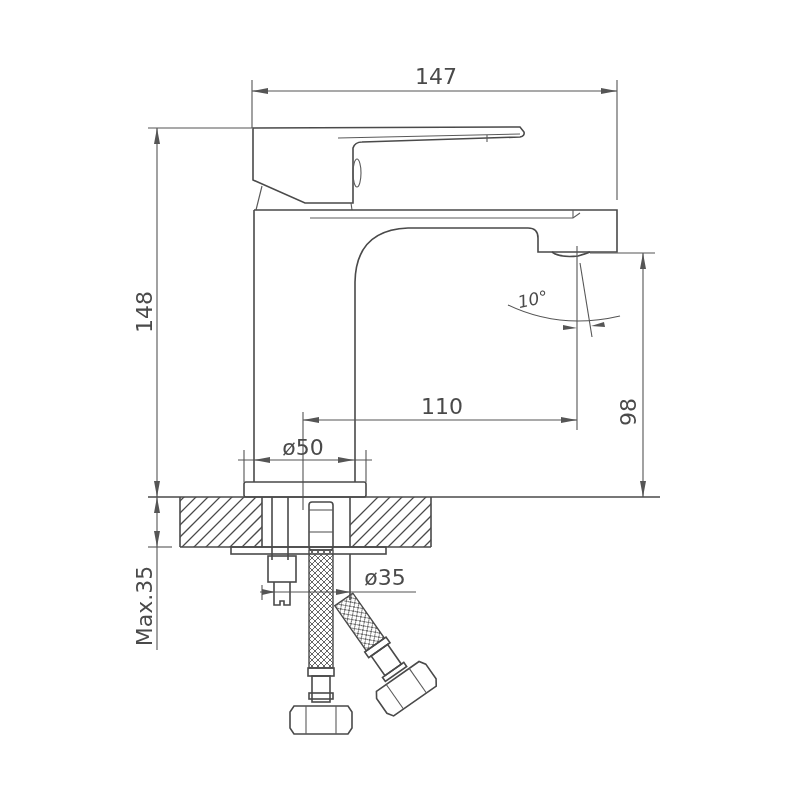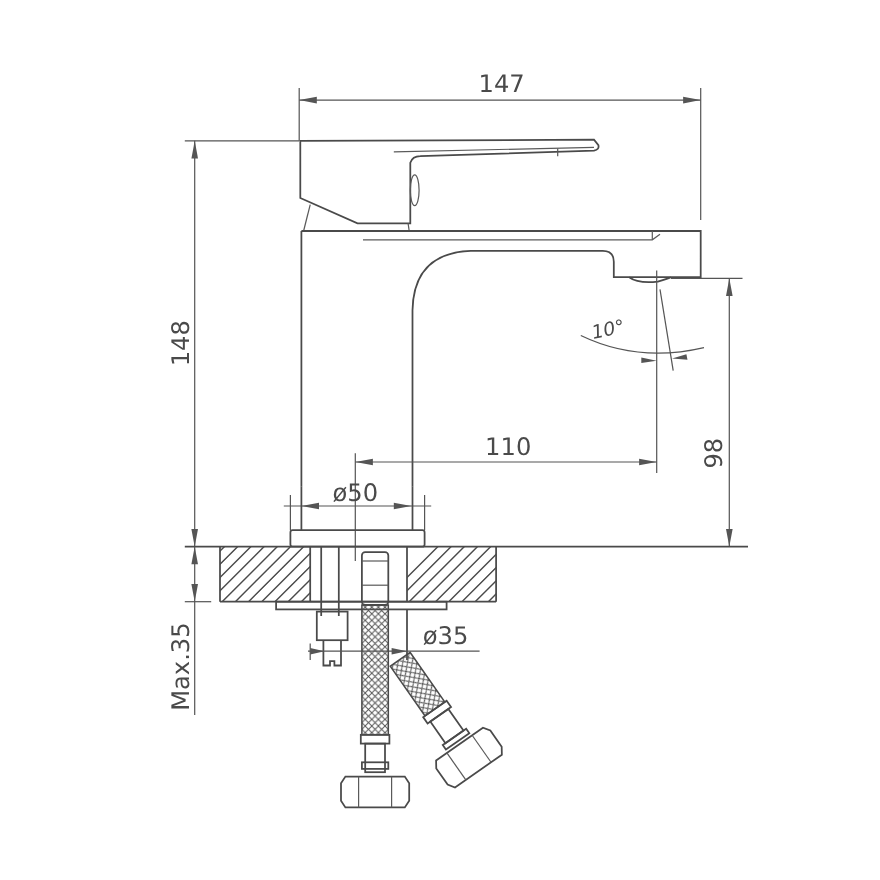--- a/index.html
+++ b/index.html
@@ -1,17 +1,17 @@
 <!DOCTYPE html>
 <html><head>
   <meta charset="utf-8">
   <style>
     html, body { margin: 0; padding: 0; background: #ffffff; }
     body { width: 800px; height: 800px; overflow: hidden; }
-    #canvas { position: absolute; left: 0; top: 0; width: 672px; height: 800px; margin-left: 20px; }
+    #canvas { position: absolute; left: 0; top: 0; width: 672px; height: 800px; }
     svg text { font-family: "DejaVu Sans", sans-serif; fill: #4a4a4a; }
     .ln { stroke: #4a4a4a; stroke-width: 1.6; fill: none; }
     .thin { stroke: #5a5a5a; stroke-width: 1.1; fill: none; }
     .dim { stroke: #555; stroke-width: 1.1; fill: none; }
     .arrow { fill: #555; stroke: none; }
     .hatch { stroke: #4a4a4a; stroke-width: 1.3; }
   </style>
 </head>
 <body>
 

